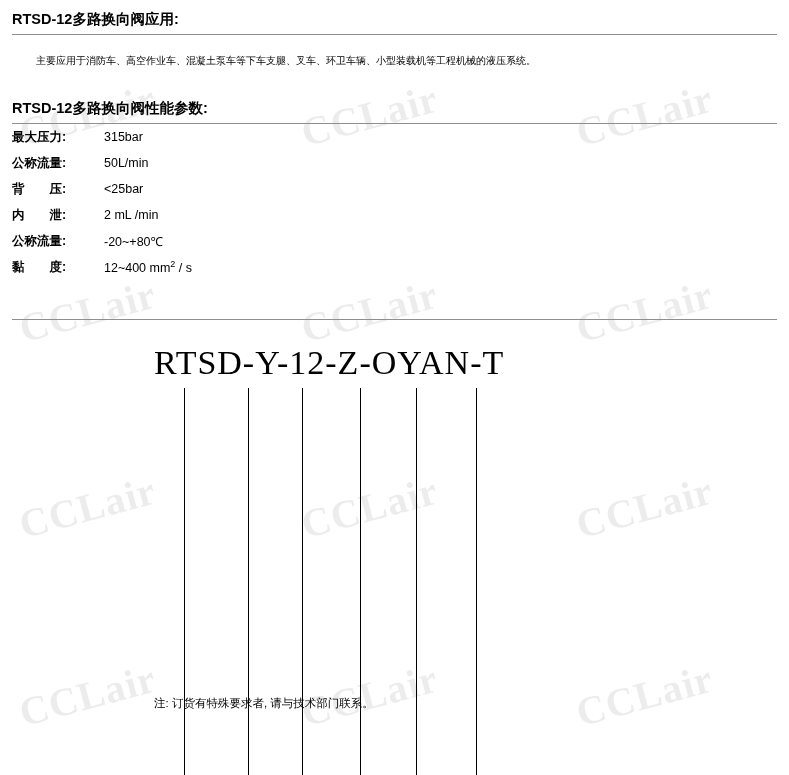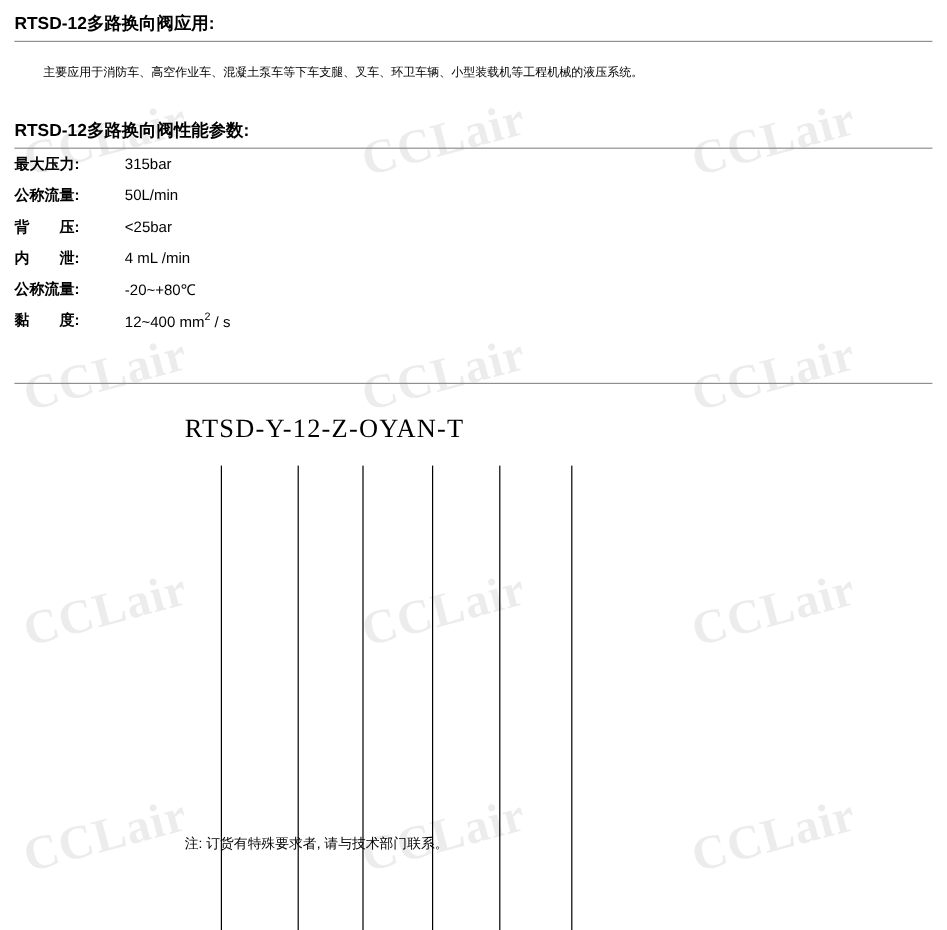--- a/index.html
+++ b/index.html
@@ -86,21 +86,21 @@
   
   .model-wrap {
     position: relative;
     height: 400px;
   }
   .code {
     position: absolute;
     left: 142px;
     top: 24px;
     font-family: "Liberation Serif", serif;
-    font-size: 22px;
+    font-size: 34px;
     letter-spacing: 1px;
     white-space: nowrap;
   }
   .leader {
     position: absolute;
     border-left: 1px solid #000;
     width: 0;
   }
   .footnote {
     position: absolute;
@@ -149,21 +149,21 @@
         <tr>
           <td class="k">公称流量:</td>
           <td class="v">50L/min</td>
         </tr>
         <tr>
           <td class="k">背　　压:</td>
           <td class="v">&lt;25bar</td>
         </tr>
         <tr>
           <td class="k">内　　泄:</td>
-          <td class="v">4 mL /min</td>
+          <td class="v">2 mL /min</td>
         </tr>
         <tr>
           <td class="k">公称流量:</td>
           <td class="v">-20~+80℃</td>
         </tr>
         <tr>
           <td class="k">黏　　度:</td>
           <td class="v"><span>12~400 mm</span><sup>2</sup><span> / s</span></td>
         </tr>
       </tbody>

